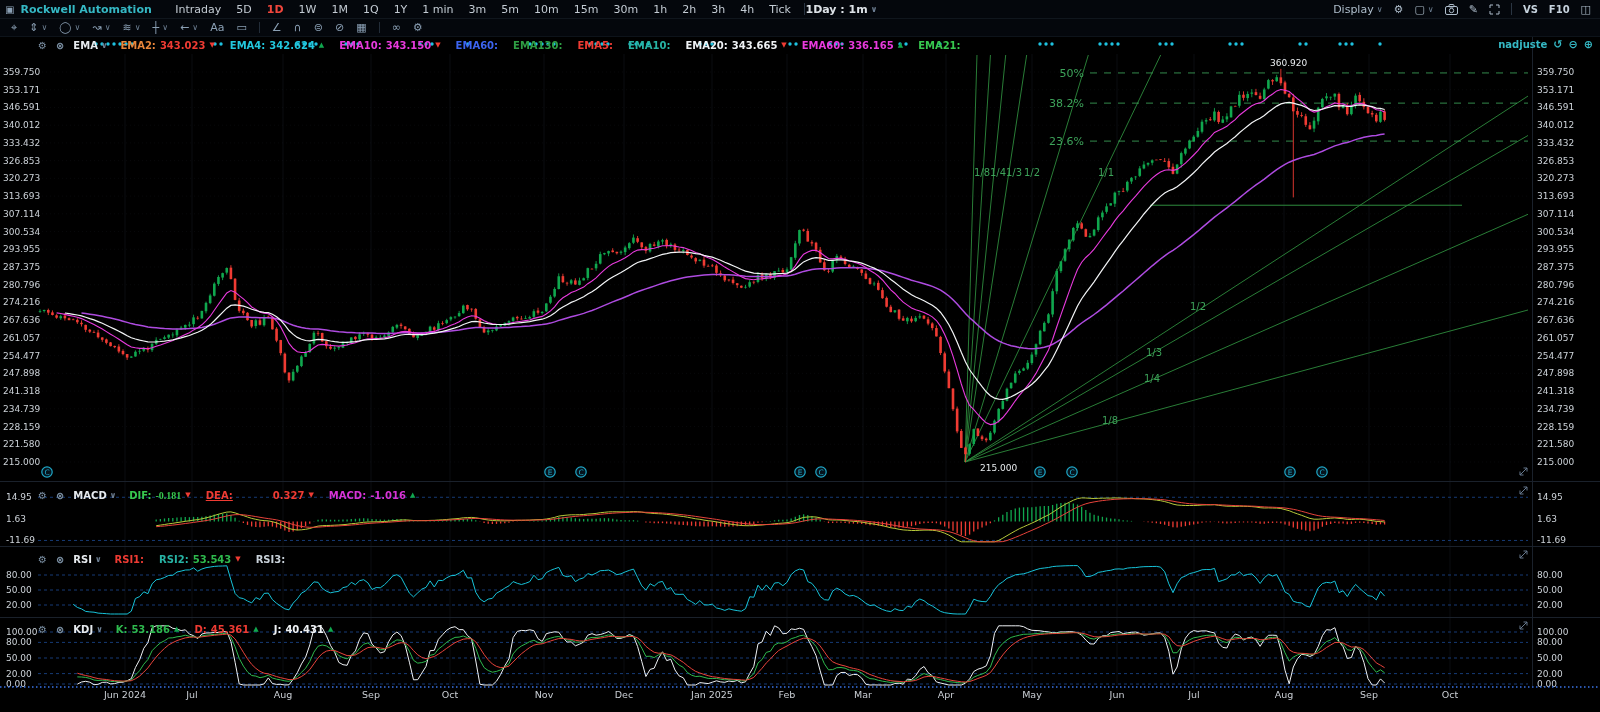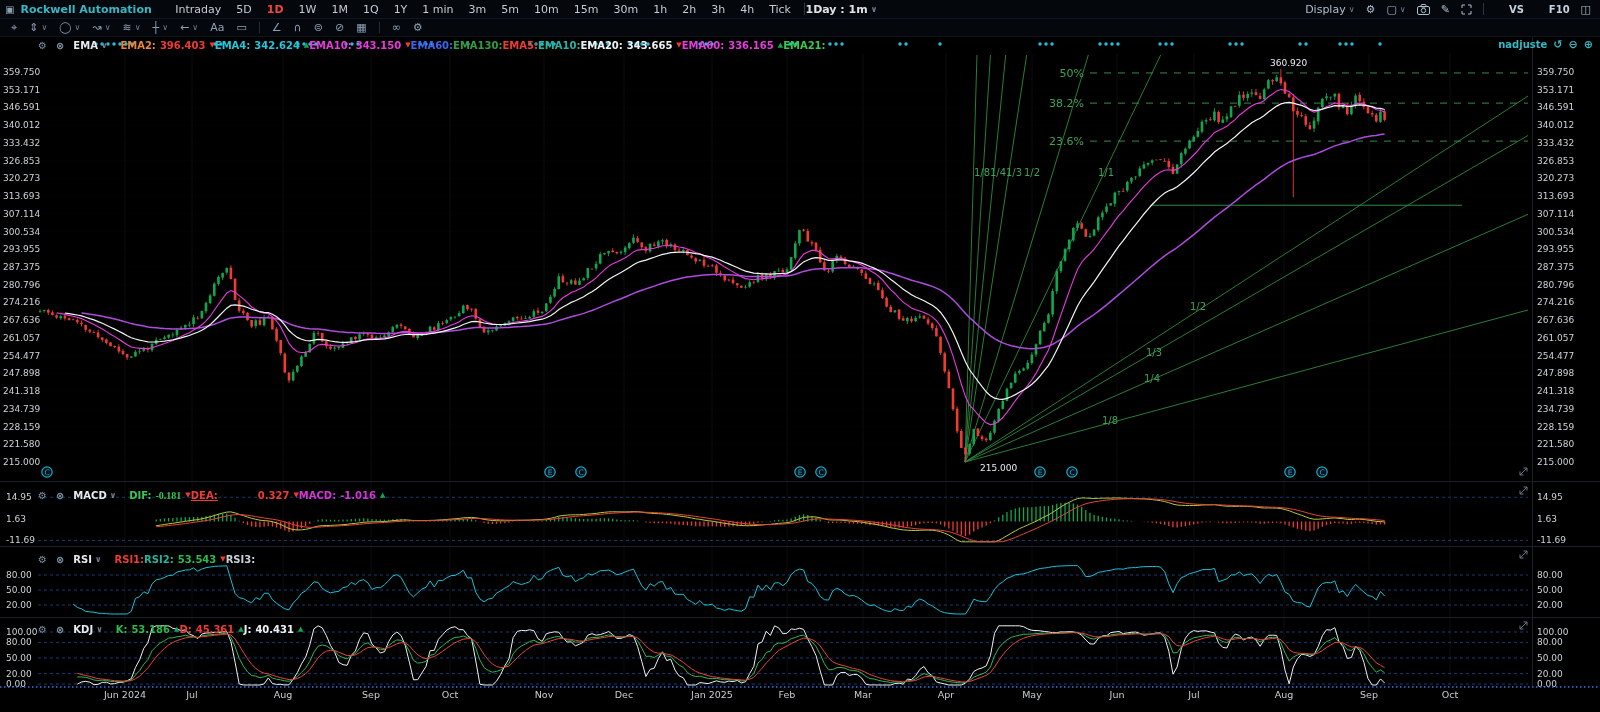--- a/index.html
+++ b/index.html
@@ -10,30 +10,30 @@
   .title{color:#35b8c4;font-weight:bold;margin:0 16px 0 2px;}
   #tf{display:flex;}
   .tf{padding:0 7.5px;color:#c3cbd3;cursor:pointer;white-space:nowrap;}
   .tf.active{color:#f0463c;font-weight:bold;}
   .sep{width:1px;height:12px;background:#2a3542;margin-left:6px;}
   .period{color:#dde2e7;font-weight:bold;display:flex;align-items:center;}
   .chev{color:#6f8195;font-size:8px;margin-left:3px;}
   .tright{margin-left:auto;display:flex;align-items:center;gap:11px;padding-right:9px;color:#aebdcb;}
   .ticon{font-size:11px;display:flex;align-items:center;color:#aebdcb;text-align:center;}
   .vsep{width:1px;height:12px;background:#2a3542;}
-  .vslbl{font-size:10px;color:#c6d2dd;font-weight:bold;margin-left:14px;}
+  .vslbl{font-size:10px;color:#c6d2dd;font-weight:bold;}
   .toolbar2{position:absolute;top:19px;left:0;width:1600px;height:17px;background:#04070c;
     border-bottom:1px solid #0d131a;display:flex;align-items:center;padding-left:5px;z-index:6;color:#8ba0b5;}
   .tool{font-size:11px;padding:0 6px;display:flex;align-items:center;cursor:pointer;}
   .vsep2{width:1px;height:11px;background:#222c38;margin:0 6px;}
   .legend{position:absolute;left:38px;height:14px;display:flex;align-items:center;gap:9px;
     font-size:10px;font-weight:bold;z-index:4;white-space:nowrap;}
   .lgicon{color:#7c91a5;font-size:10px;cursor:pointer;}
   .lgname{color:#e6eaee;display:flex;align-items:center;cursor:pointer;}
-  .lgitems{display:flex;margin-left:4px;}
+  .lgitems{display:flex;gap:15px;margin-left:4px;}
   .lg-item{display:flex;gap:4px;align-items:center;}
   .arr{font-size:7px;}
   .adjrow{position:absolute;top:38px;right:7px;display:flex;gap:6px;align-items:center;
     color:#35b8c4;font-size:10px;font-weight:bold;z-index:4;}
   .adjicon{font-size:11px;cursor:pointer;}
   svg#chart{position:absolute;top:0;left:0;z-index:1;}
 </style>
 </head>
 <body>
 
@@ -1328,21 +1328,21 @@
 <div class="legend" style="top:38px;">
   <span class="lgicon">⚙</span>
   <span class="lgicon">⊗</span>
   <span class="lgname">
       <span>EMA</span>
       <span class="chev">∨</span>
     </span>
   <span class="lgitems" id="ema-items">
       <span class="lg-item">
         <span style="color: rgb(232, 134, 58);">EMA2:</span>
-        <span style="color: rgb(239, 59, 51);">396.403</span>
+        <span style="color: rgb(239, 59, 51);">343.023</span>
         <span class="arr" style="color: rgb(239, 59, 51);">▼</span>
       </span>
       <span class="lg-item">
         <span style="color: rgb(34, 199, 221);">EMA4:</span>
         <span style="color: rgb(34, 199, 221);">342.624</span>
         <span class="arr" style="color: rgb(16, 167, 78);">▲</span>
       </span>
       <span class="lg-item">
         <span style="color: rgb(232, 58, 221);">EMA10:</span>
         <span style="color: rgb(232, 58, 221);">343.150</span>

